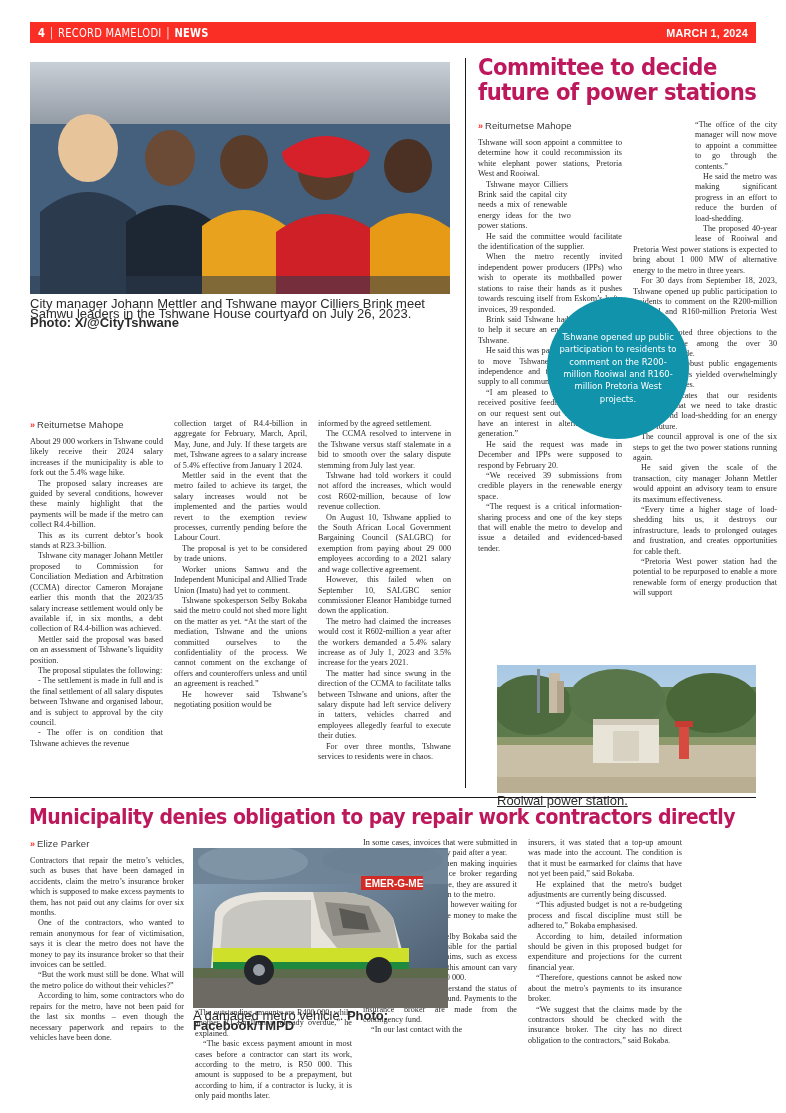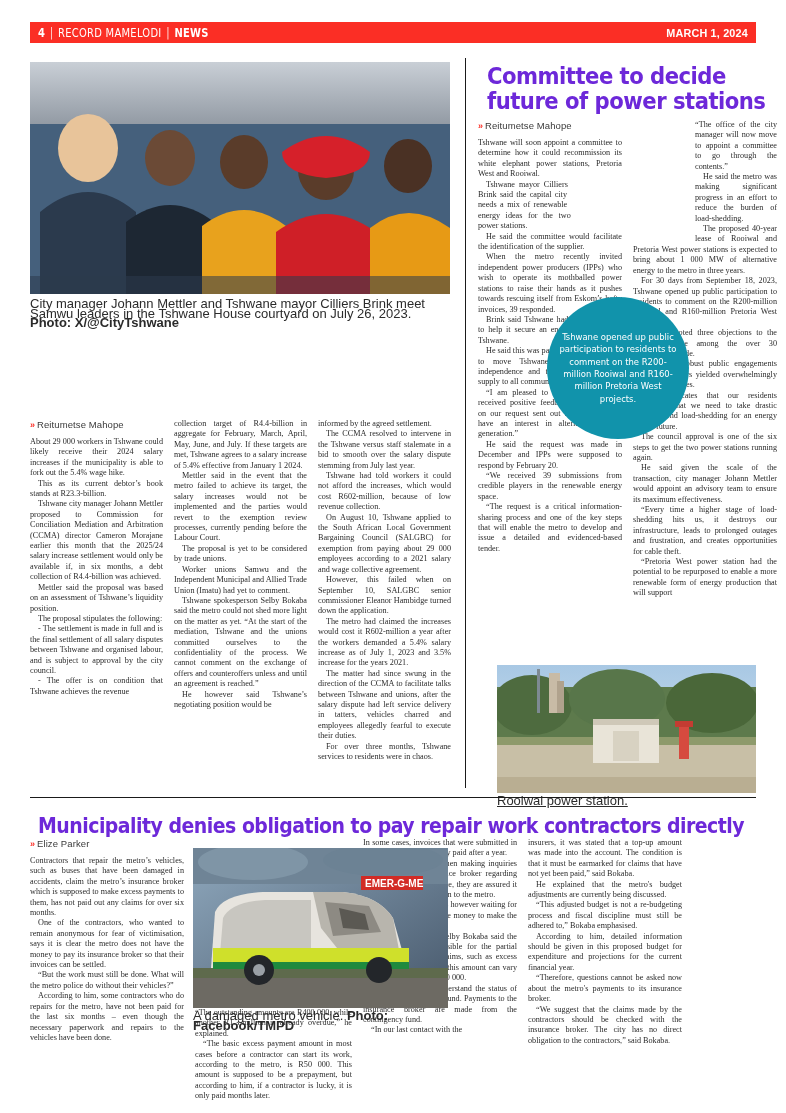--- a/index.html
+++ b/index.html
@@ -54,24 +54,24 @@
   }
   .col p.first { text-indent: 0; }
 
   .caption {
     font-family: "Liberation Sans", sans-serif;
     font-size: 13px; line-height: 9.6px; color: #2b2b2b;
   }
   .caption b { font-weight: 700; }
 
   h1.head {
-    margin: 9px;
+    margin: 0;
     font-family: "DejaVu Sans Condensed", "Liberation Sans", sans-serif;
     font-weight: 700;
-    color: #6d28d9;
+    color: #be185d;
     letter-spacing: -.5px;
   }
 
   .rule { background: #1a1a1a; position: absolute; }
 
   
   .photo1 {
     position: absolute; left: 30px; top: 62px; width: 420px; height: 232px;
     overflow: hidden;
   }
@@ -183,22 +183,23 @@
   </div>
 
 
   <div class="cols1">
     <div class="col">
       <div class="byline">
         <span class="arrows">»</span>
         <span>Reitumetse Mahope</span>
       </div>
       <p class="first">About 29 000 workers in Tshwane could likely receive their 2024 salary increases if the municipality is able to fork out the 5.4% wage hike.</p>
+      <p>The proposed salary increases are guided by several conditions, however these mainly highlight that the payments will be made if the metro can collect R4.4-billion.</p>
       <p>This as its current debtor’s book stands at R23.3-billion.</p>
-      <p>Tshwane city manager Johann Mettler proposed to Commission for Conciliation Mediation and Arbitration (CCMA) director Cameron Morajane earlier this month that the 2025/24 salary increase settlement would only be available if, in six months, a debt collection of R4.4-billion was achieved.</p>
+      <p>Tshwane city manager Johann Mettler proposed to Commission for Conciliation Mediation and Arbitration (CCMA) director Cameron Morajane earlier this month that the 2023/35 salary increase settlement would only be available if, in six months, a debt collection of R4.4-billion was achieved.</p>
       <p>Mettler said the proposal was based on an assessment of Tshwane’s liquidity position.</p>
       <p>The proposal stipulates the following:</p>
       <p>- The settlement is made in full and is the final settlement of all salary disputes between Tshwane and organised labour, and is subject to approval by the city council.</p>
       <p>- The offer is on condition that Tshwane achieves the revenue</p>
     </div>
     <div class="col">
       <p class="first">collection target of R4.4-billion in aggregate for February, March, April, May, June, and July. If these targets are met, Tshwane agrees to a salary increase of 5.4% effective from January 1 2024.</p>
       <p>Mettler said in the event that the metro failed to achieve its target, the salary increases would not be implemented and the parties would revert to the exemption review processes, currently pending before the Labour Court.</p>
       <p>The proposal is yet to be considered by trade unions.</p>
       <p>Worker unions Samwu and the Independent Municipal and Allied Trade Union (Imatu) had yet to comment.</p>

